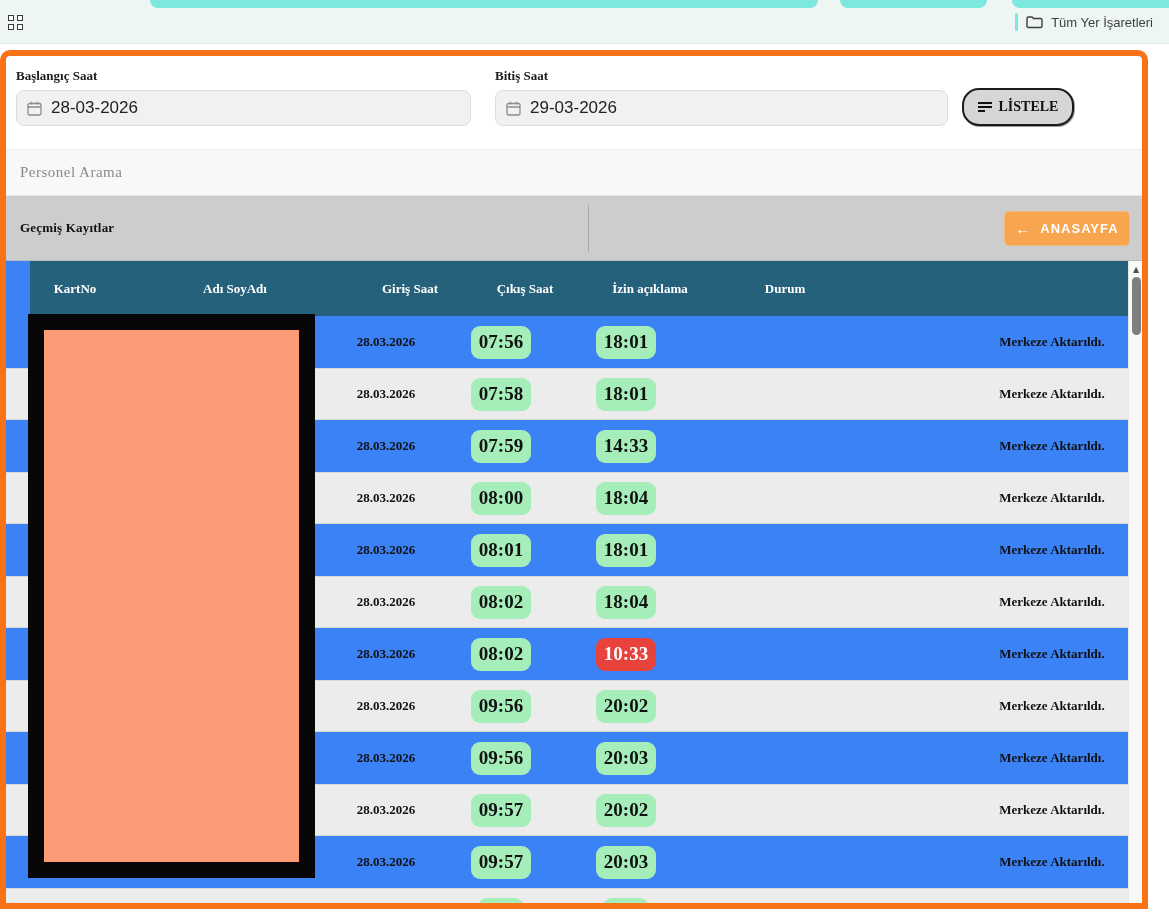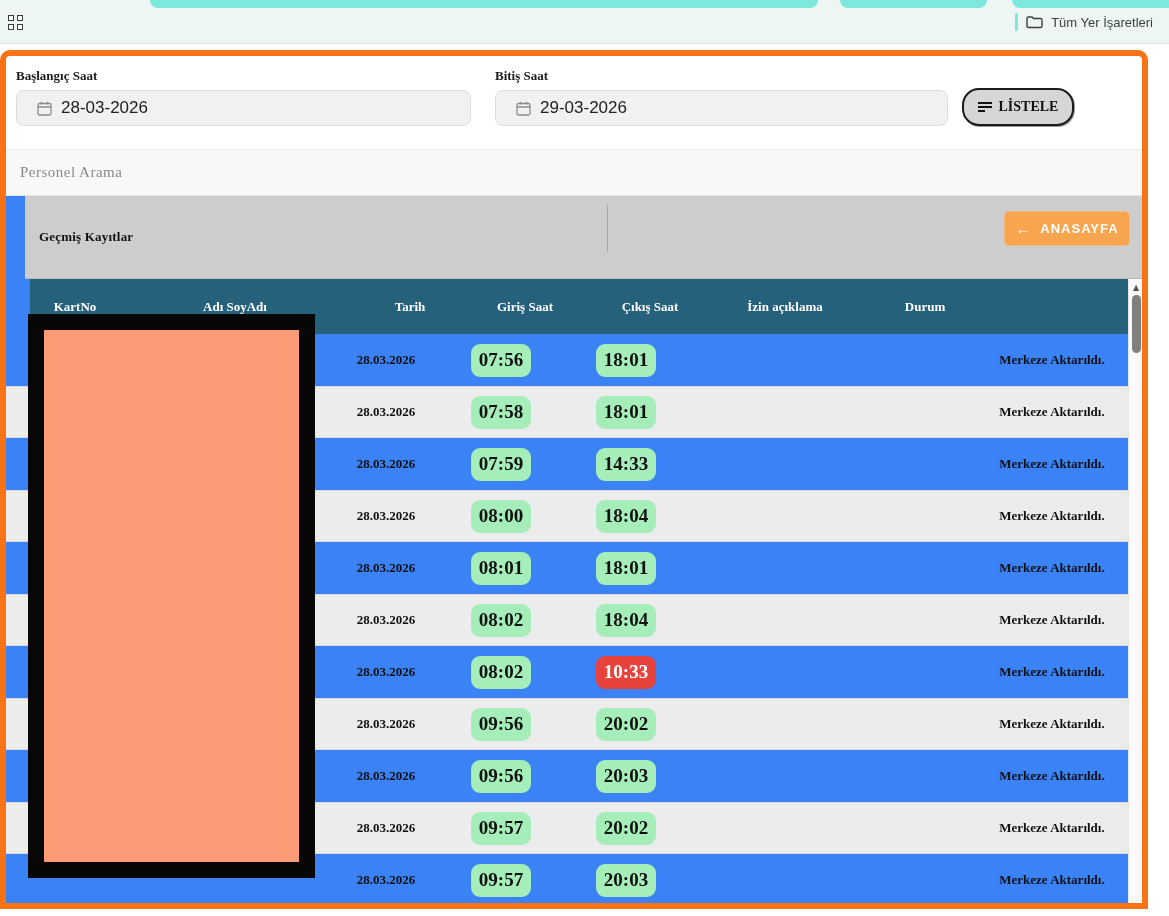--- a/index.html
+++ b/index.html
@@ -26,41 +26,41 @@
   .panel { position:absolute; left:0; top:50px; width:1148px; height:859px;
            background:#3b82f6; border:6px solid #f97316; border-radius:10px 10px 0 0; overflow:hidden; }
 
   .filters { position:relative; height:93px; padding:12px 10px 0 10px; background:#fff; }
   .field-label { font-size:13px; font-weight:bold; color:#1b1b1b; margin-bottom:6px; display:block; }
   .fields-row { display:flex; }
   .field { display:flex; flex-direction:column; }
   .field.start { width:455px; margin-right:24px; }
   .field.end   { width:453px; }
   .date-input { height:36px; background:#f1f1f1; border:1px solid #dcdcdc; border-radius:8px;
-                display:flex; align-items:center; padding:0 20px; gap:9px;
+                display:flex; align-items:center; padding:0 10px; gap:9px;
                 font-family:"Liberation Sans", sans-serif; font-size:17px; color:#222; }
   .cal-icon { width:15px; height:15px; flex:0 0 auto; }
   .listele-btn { margin-left:auto; margin-right:58px; margin-top:0; height:38px; width:112px;
                  background:#d6d6d6; border:2px solid #1b1b1b; border-radius:17px;
                  display:flex; align-items:center; justify-content:center; gap:7px;
                  font-family:"Liberation Serif", serif; font-size:14px; font-weight:bold;
                  color:#111; box-shadow:1px 1px 0 #9a9a9a; cursor:pointer; }
   .list-icon { width:14px; height:10px; display:flex; flex-direction:column; justify-content:space-between; }
   .list-icon i { display:block; height:1.8px; background:#111; }
   .list-icon i:nth-child(1){ width:14px; } .list-icon i:nth-child(2){ width:14px; }
   .list-icon i:nth-child(3){ width:7px; }
 
   .search-row { height:47px; border-top:1px solid #efefef; border-bottom:1px solid #e7e7e7;
                 background:#f8f8f8; display:flex; align-items:center; }
   .search-input { width:100%; height:100%; border:none; outline:none; background:transparent;
                   padding-left:14px; font-family:"Liberation Serif", serif; font-size:15px; color:#555; }
   .search-input::placeholder { color:#8a8a8a; letter-spacing:0.5px; }
 
-  .graybar { height:83px; background:#cdcdcd; border-bottom:1px solid #b9b9b9;
-             display:flex; align-items:center; position:relative;margin-left:19px; }
+  .graybar { height:65px; background:#cdcdcd; border-bottom:1px solid #b9b9b9;
+             display:flex; align-items:center; position:relative; }
   .graybar-title { font-size:13px; font-weight:bold; color:#111; margin-left:14px; letter-spacing:0.2px; }
   .graybar-divider { position:absolute; left:582px; top:9px; width:1px; height:47px; background:#a9a9a9; }
   .home-btn { position:absolute; right:12px; top:15px; height:35px; width:126px;
               background:var(--orange); border:1px solid #f2ba7e; border-radius:5px;
               display:flex; align-items:center; justify-content:center; gap:9px;
               color:#fff; font-weight:bold; font-size:13px; letter-spacing:1px; cursor:pointer; }
   .home-arrow { font-size:15px; font-weight:normal; }
 
   
   .table-wrap { position:relative; height:653px; }
@@ -165,21 +165,20 @@
     <button class="home-btn">
       <span class="home-arrow">←</span>
       <span>ANASAYFA</span>
     </button>
   </div>
 
   <div class="table-wrap">
     <div class="thead grid-row" id="thead">
         <div class="cell">KartNo</div>
         <div class="cell">Adı SoyAdı</div>
-        <div class="cell">Tarih</div>
         <div class="cell">Giriş Saat</div>
         <div class="cell">Çıkış Saat</div>
         <div class="cell">İzin açıklama</div>
         <div class="cell">Durum</div>
       </div>
     <div class="tbody" id="tbody">
         <div class="trow grid-row">
           <div class="cell"></div>
           <div class="cell"></div>
           <div class="cell">28.03.2026</div>

